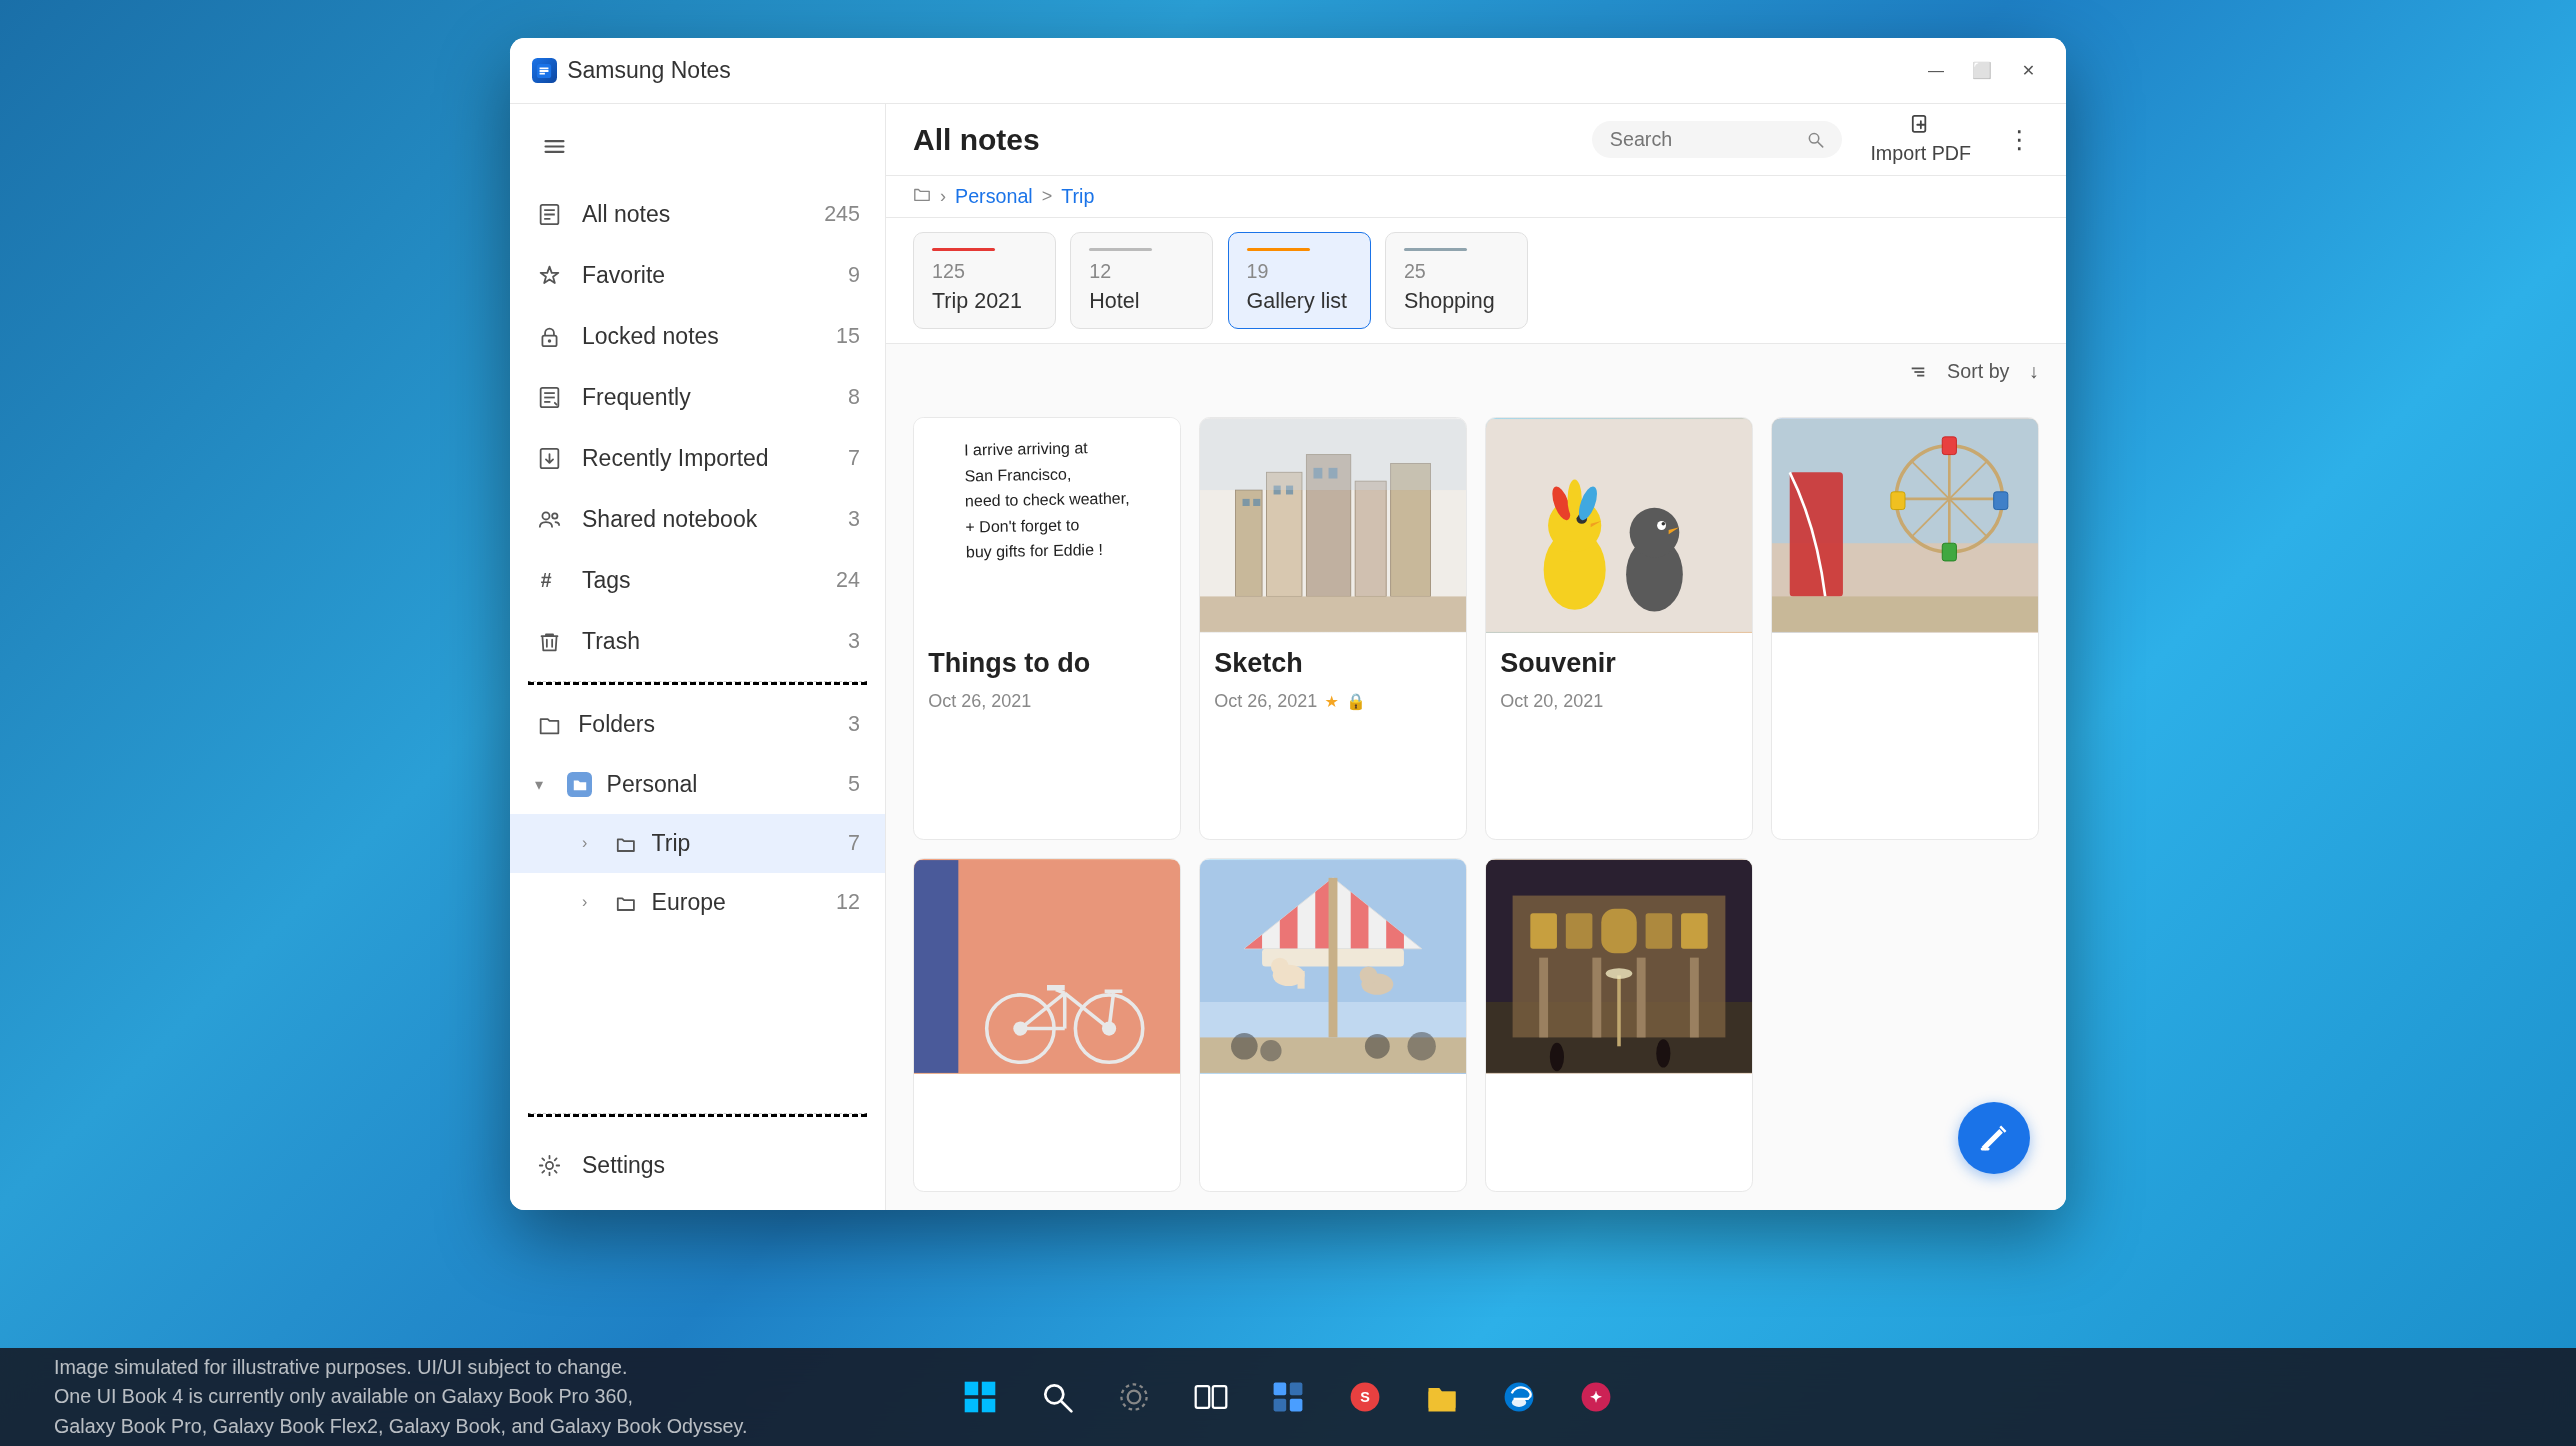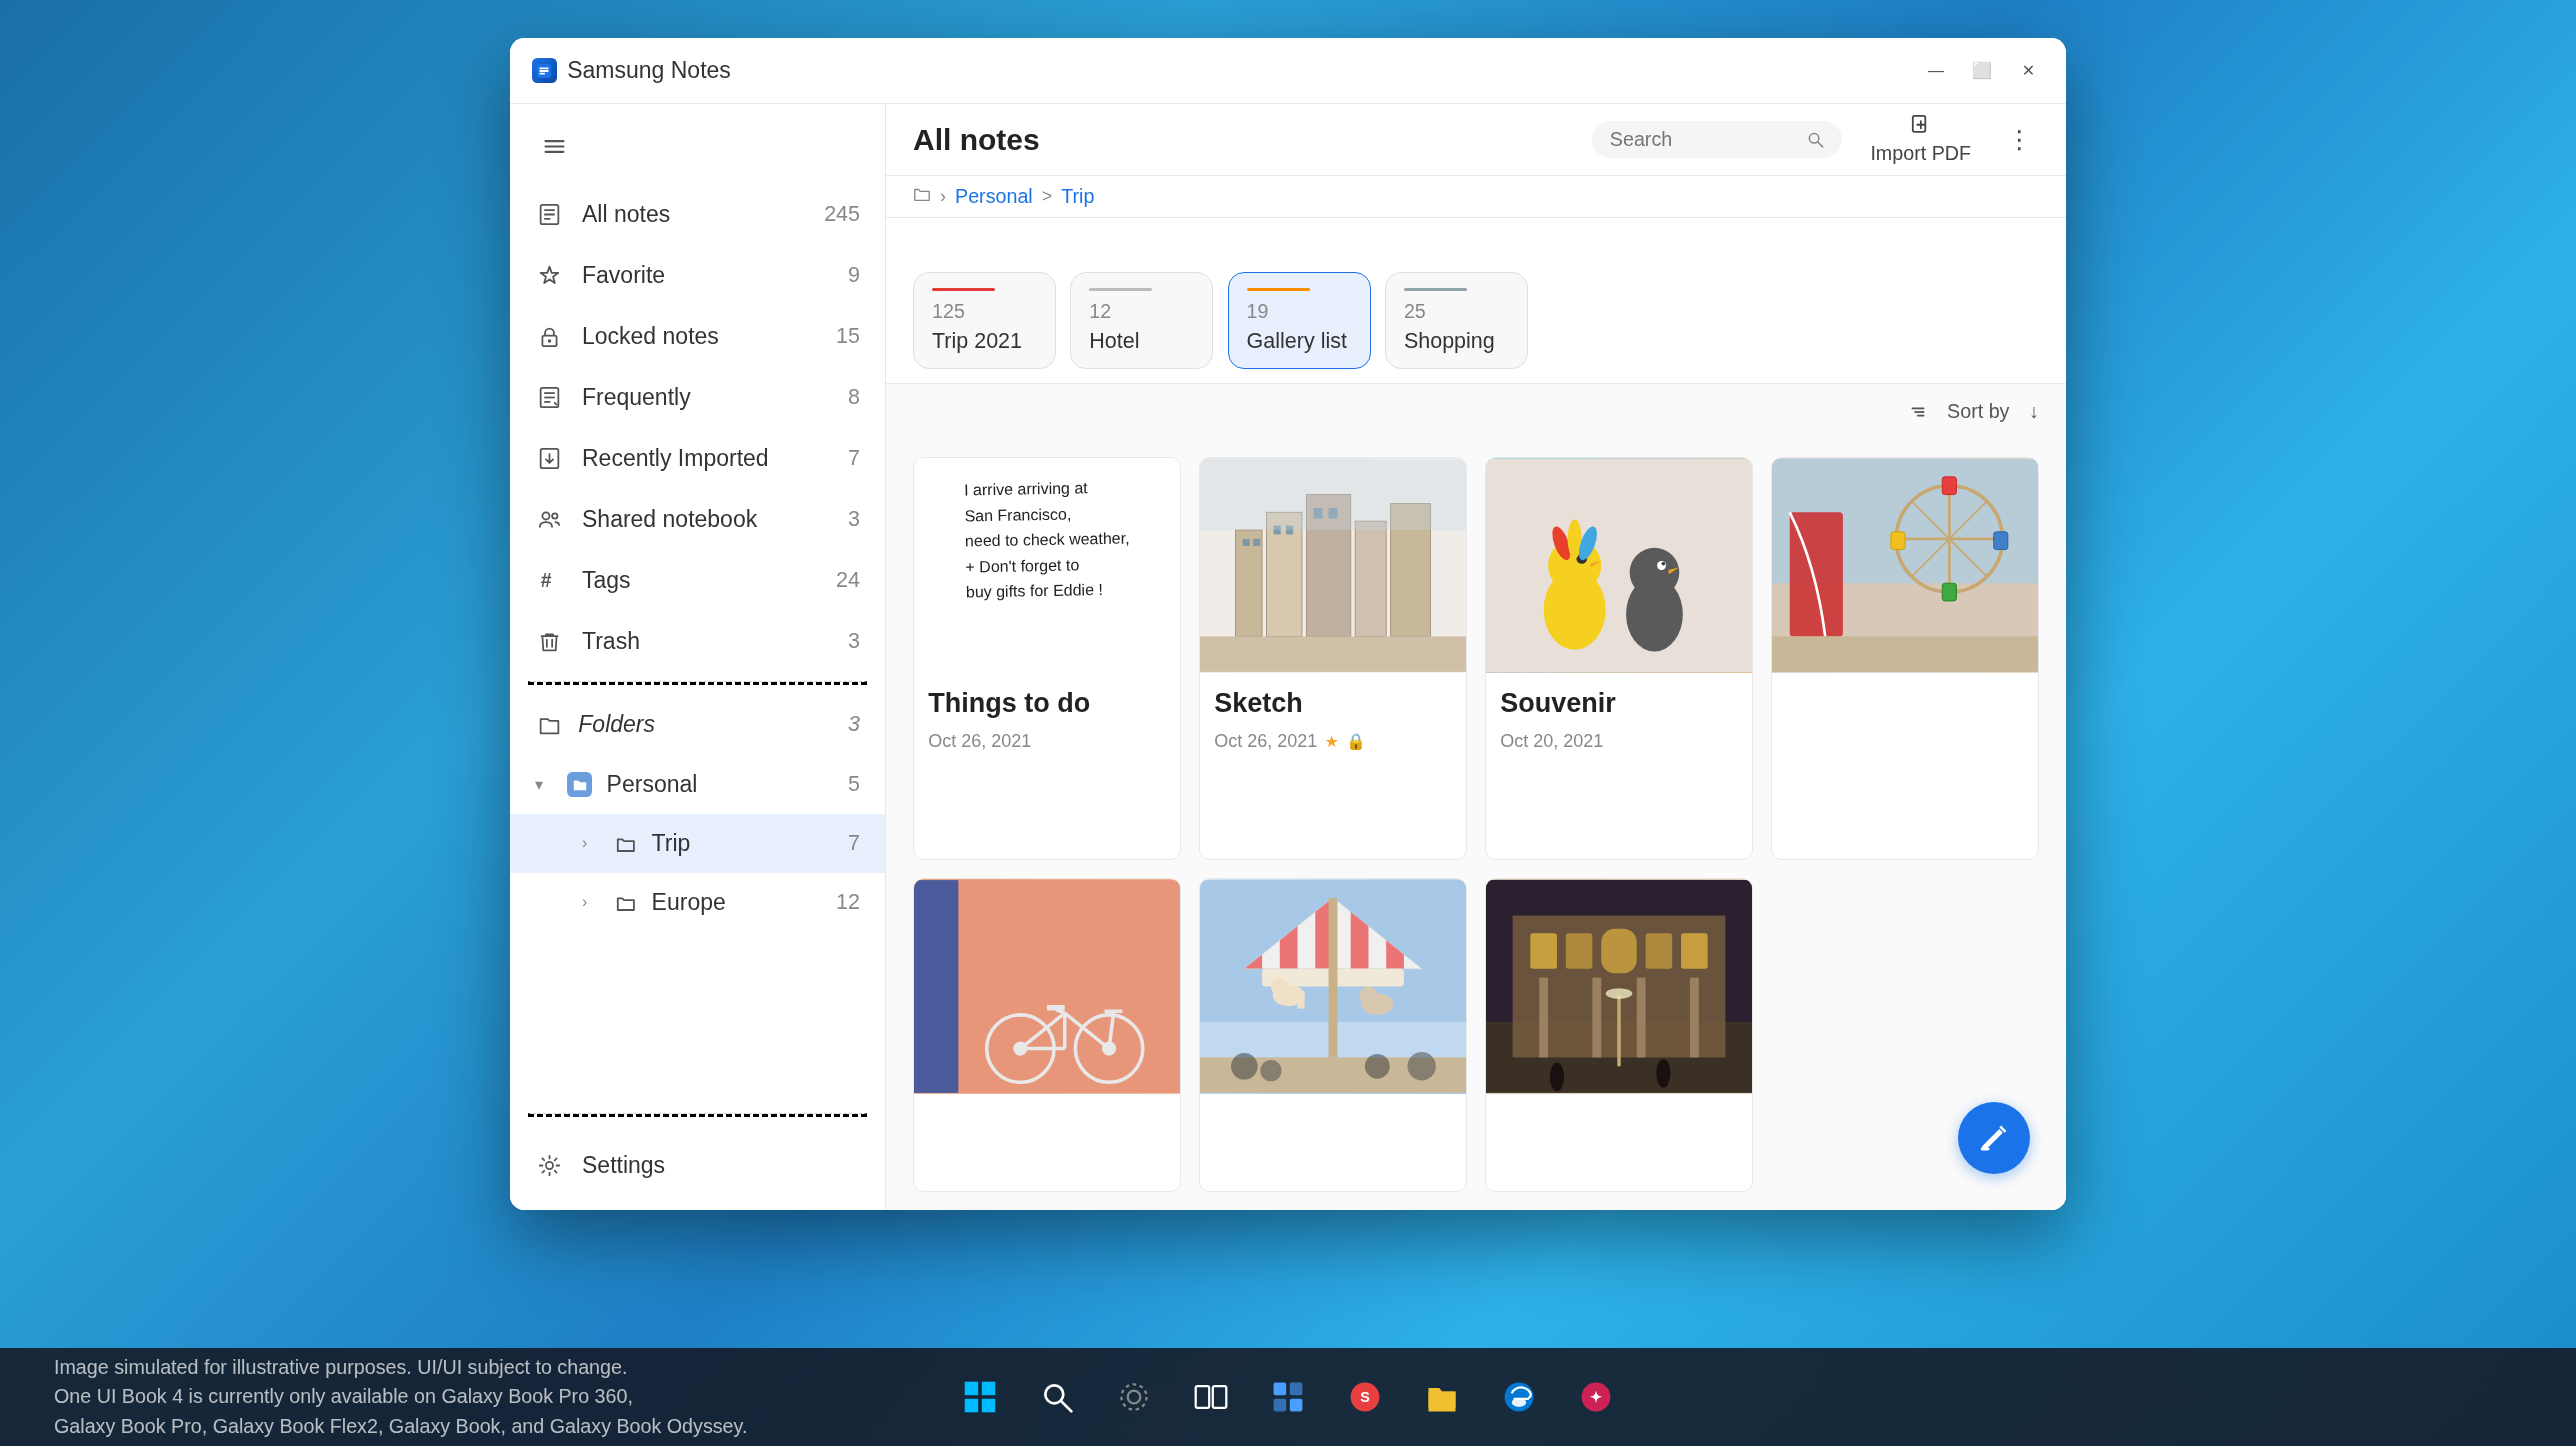--- a/index.html
+++ b/index.html
@@ -314,28 +314,27 @@
       padding: 14.3px 27px;
       display: flex;
       gap: 14.3px;
       overflow-x: auto;
       border-bottom: 0.9px solid #e8e8e8;
       flex-shrink: 0;
     }
     .folder-card {
       background: #f8f8f8;
       border: 0.9px solid #e0e0e0;
-      border-radius: 16px;
+      border-radius: 10px;
       padding: 14.3px 18px;
       min-width: 143px;
       cursor: pointer;
       display: flex;
       flex-direction: column;
       gap: 5.4px;
-      margin-top: 40px;
     }
     .folder-card.active { border-color: #1a73e8; background: #e8f0fe; }
     .folder-card-count {
       font-size: 19.7px;
       color: #888;
     }
     .folder-card-name {
       font-size: 21.5px;
       font-weight: 500;
       color: #333;
@@ -613,21 +612,21 @@
           <svg width="23" height="23" viewBox="0 0 26 26" fill="none">
             <path d="M4 7h18M9 7V5h8v2M10 11v8M16 11v8M5 7l1 16h14l1-16" stroke="#555" stroke-width="2" stroke-linecap="round" stroke-linejoin="round"></path>
           </svg>
         </div>
         <span class="nav-label">Trash</span>
         <span class="nav-count">3</span>
       </div>
 
       <div class="sidebar-divider"></div>
 
-      <div class="folder-item" style="padding-left: 25px; font-style: italic;">
+      <div class="folder-item" style="padding-left: 25px;">
         <div class="nav-icon">
           <svg width="23" height="23" viewBox="0 0 26 26" fill="none">
             <path d="M3 7h8l2 2h10v14H3z" stroke="#555" stroke-width="2" stroke-linejoin="round"></path>
           </svg>
         </div>
         <span class="folder-label">Folders</span>
         <span class="folder-count">3</span>
       </div>
 
       <div class="folder-item" style="padding-left: 25px;">

